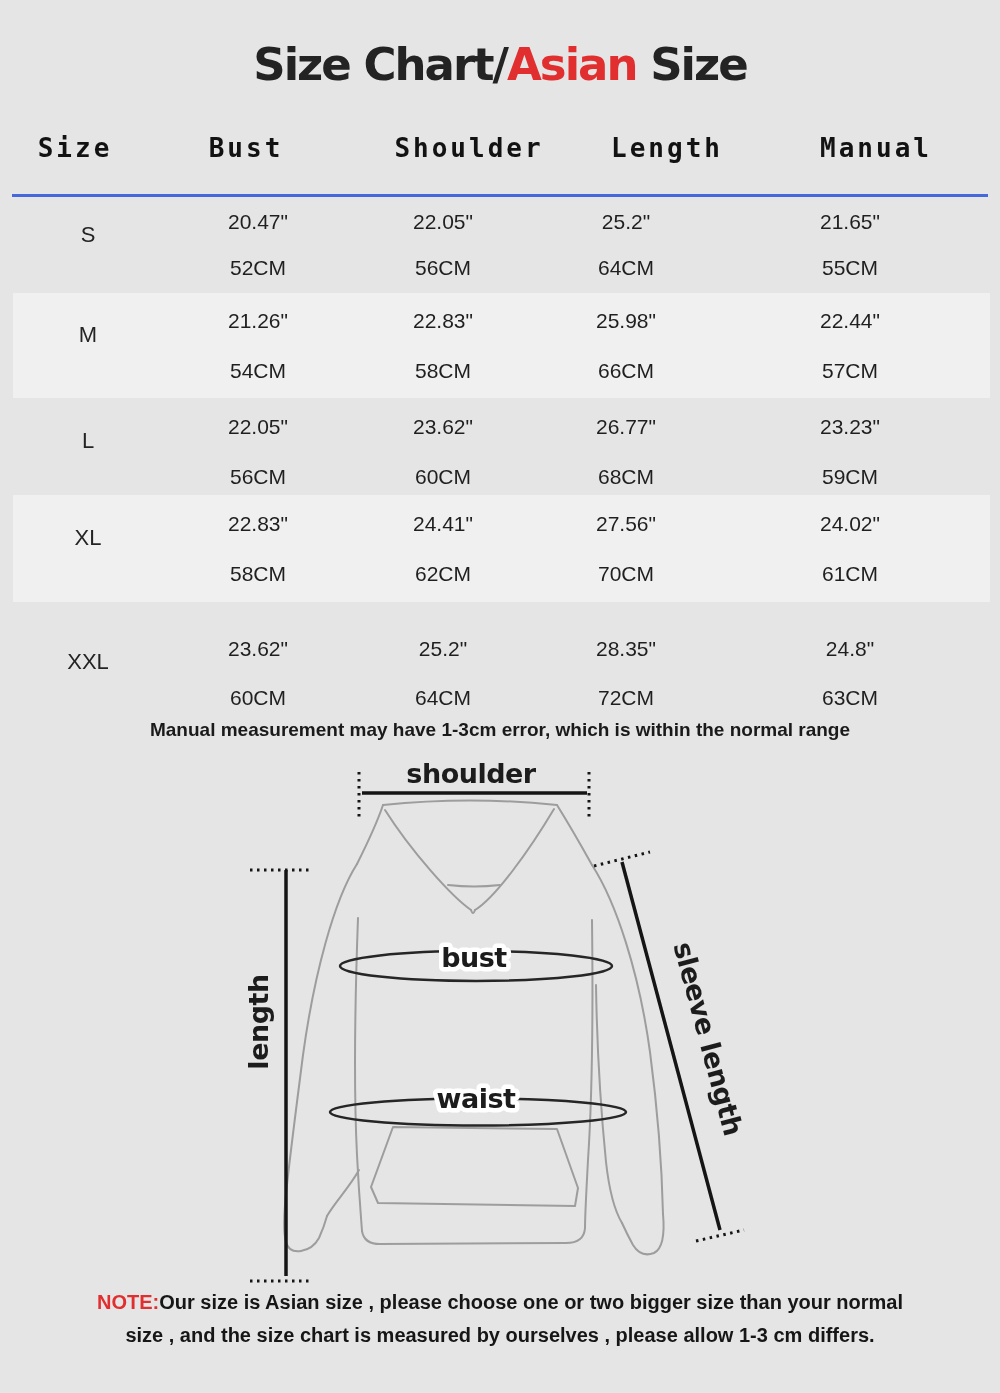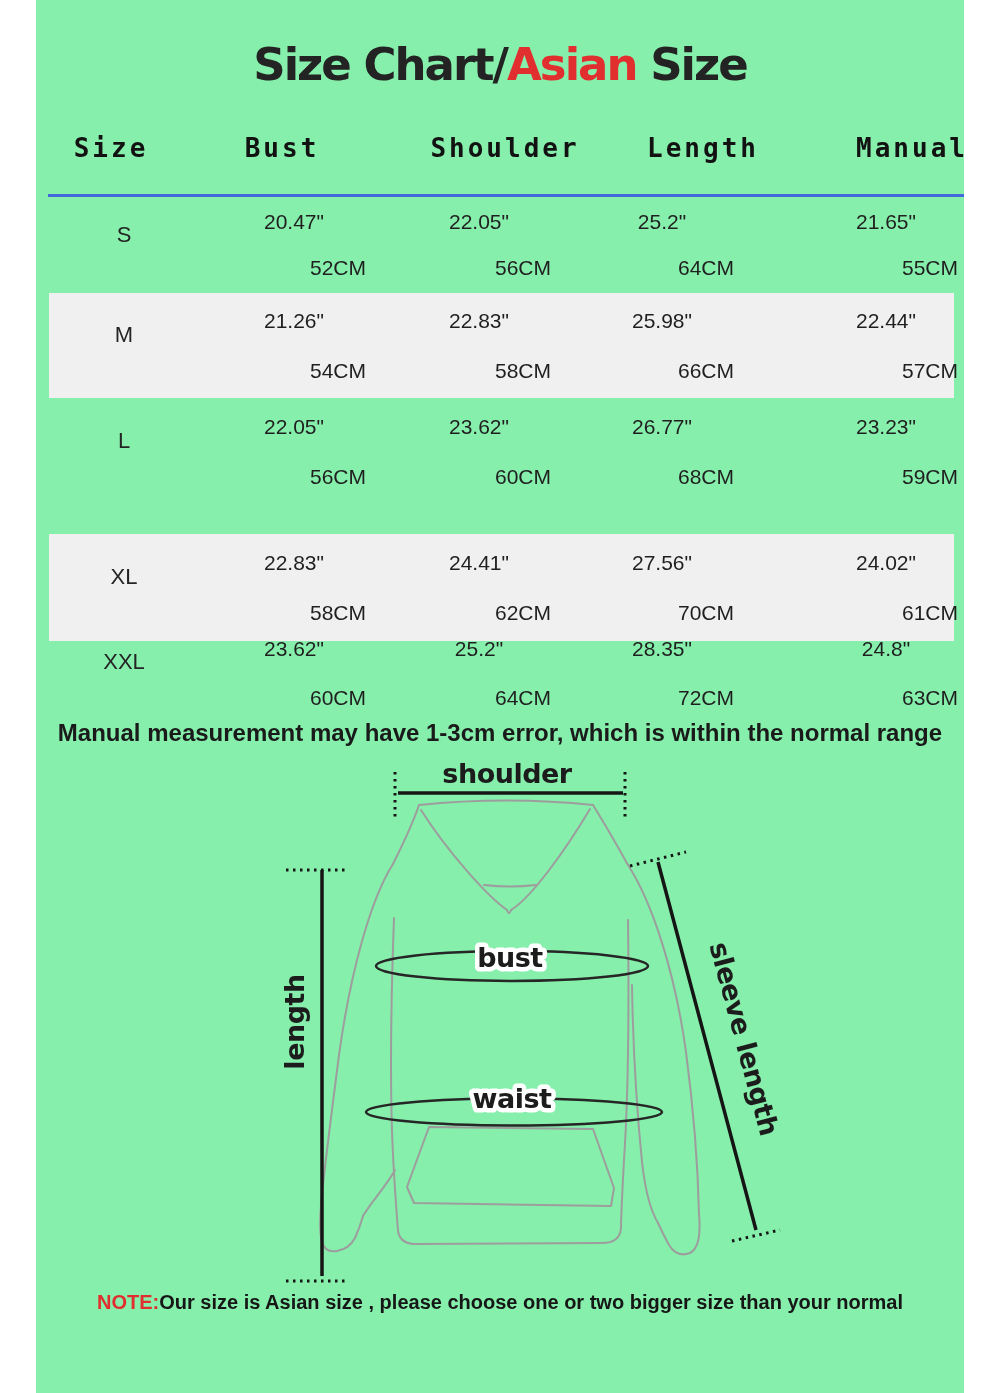--- a/index.html
+++ b/index.html
@@ -1,52 +1,52 @@
 <!DOCTYPE html>
 <html><head>
 <meta charset="utf-8">
 <style>
   html,body { margin:0; padding:0; background:#ffffff; }
   .page {
-    position:relative; width:928px; height:1393px; margin:0 auto;
-    background:#86efac; overflow:hidden;
+    position:relative; width:1000px; height:1393px; margin:0 auto;
+    background:#e5e5e5; overflow:hidden;
     font-family:"Liberation Sans", sans-serif; color:#1f1f1f;
   }
   
   .title {
     position:absolute; top:38px; left:0; width:100%; text-align:center;
     font-family:"DejaVu Sans", sans-serif; font-size:45px; font-weight:700;
     letter-spacing:-2px; color:#232323; white-space:nowrap;
   }
   .title .red { color:#e12f2f; }
   
   .thead span {
     position:absolute; top:133px; transform:translateX(-50%);
     font-family:"DejaVu Sans Mono", monospace; font-weight:700;
     font-size:26px; letter-spacing:3px; color:#121212; white-space:nowrap;
   }
   .hc0{left:75px} .hc1{left:246px} .hc2{left:469px} .hc3{left:667px} .hc4{left:876px}
   .blue-rule { position:absolute; top:194px; left:12px; width:976px; height:3px; background:#4569dd; }
   
   .size-row { position:absolute; left:0; width:100%; }
   .r0{top:196px;height:97px} .r1{top:293px;height:105px} .r2{top:398px;height:107px}
-  .r3{top:534px;height:107px} .r4{top:620px;height:106px}
+  .r3{top:495px;height:107px} .r4{top:620px;height:106px}
   .stripe-bg { position:absolute; left:13px; right:10px; top:0; bottom:0; background:#f1f0f1; }
   .cell {
     position:absolute; transform:translate(-50%,-50%);
     font-size:21px; color:#1f1f1f; white-space:nowrap;
   }
   .sz   { top:40%; font-size:22px; color:#242424; }
   .inch { top:27%; }
-  .cmv  { top:74%;margin-left:44px; }
+  .cmv  { top:74%; }
   .cs{left:88px} .c1{left:258px} .c2{left:443px} .c3{left:626px} .c4{left:850px}
   
   .measure-note {
     position:absolute; top:719px; left:0; width:100%; text-align:center;
-    font-size:24px; font-weight:600; color:#1a1a1a;
+    font-size:19px; font-weight:600; color:#1a1a1a;
   }
   
   .diagram { position:absolute; left:230px; top:750px; }
   .g  { fill:none; stroke:#9d9d9d; stroke-width:2; stroke-linecap:round; stroke-linejoin:round; }
   .e  { fill:none; stroke:#262626; stroke-width:2.5; }
   .k  { fill:none; stroke:#151515; stroke-width:3.5; stroke-linecap:butt; }
   .dot{ fill:none; stroke:#151515; stroke-width:3;   stroke-dasharray:2.5 4.5; stroke-linecap:butt; }
   .dl {
     font-family:"DejaVu Sans", sans-serif; font-size:27px; font-weight:600;
     fill:#1c1c1c; letter-spacing:-0.5px;
@@ -190,15 +190,16 @@
       <text class="dl" x="241" y="33" text-anchor="middle">shoulder</text>
       <text class="dl halo" x="244" y="217" text-anchor="middle">bust</text>
       <text class="dl halo" x="246" y="358" text-anchor="middle">waist</text>
       <text class="dl" transform="translate(38 272) rotate(-90)" text-anchor="middle">length</text>
       <text class="dl" transform="translate(469 291) rotate(75)" text-anchor="middle">sleeve length</text>
     </g>
   </svg>
 
   <div class="bottom-note">
     <div><span class="red">NOTE:</span><span>Our size is Asian size , please choose one or two bigger size than your normal</span></div>
+    <div><span>size , and the size chart is measured by ourselves , please allow 1-3 cm differs.</span></div>
   </div>
 
 </div>
 
 </body></html>

